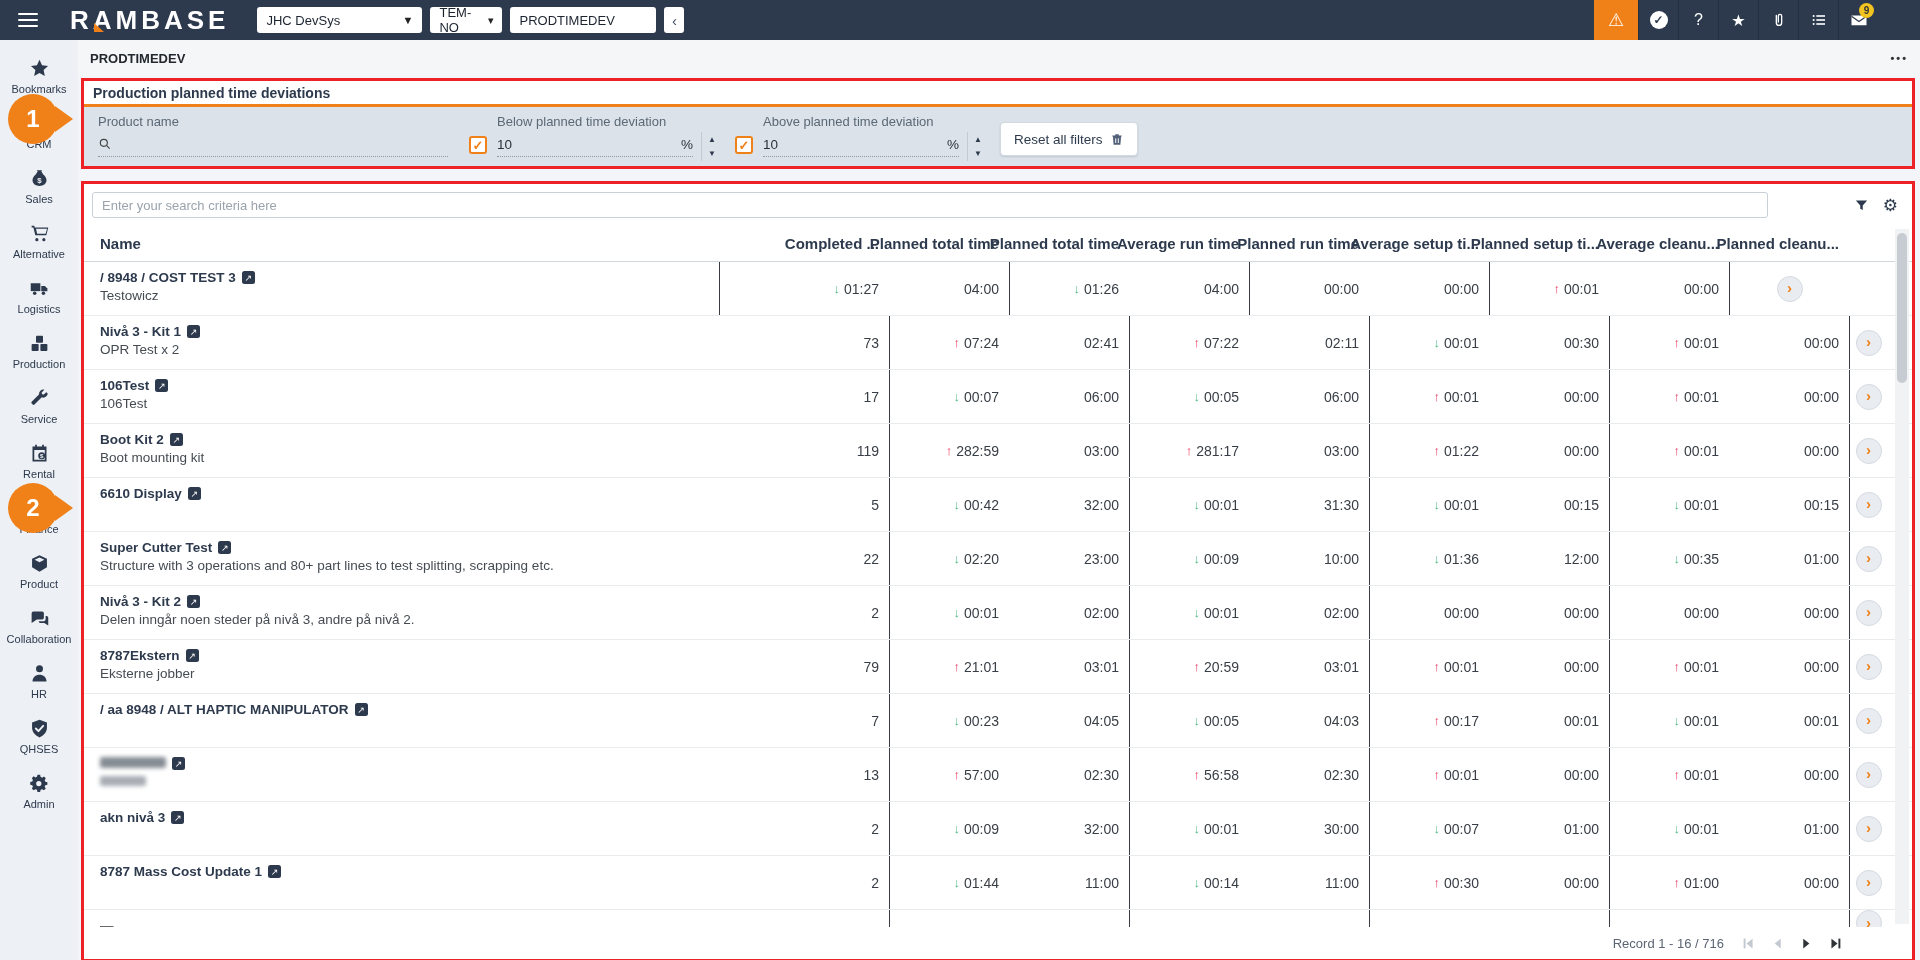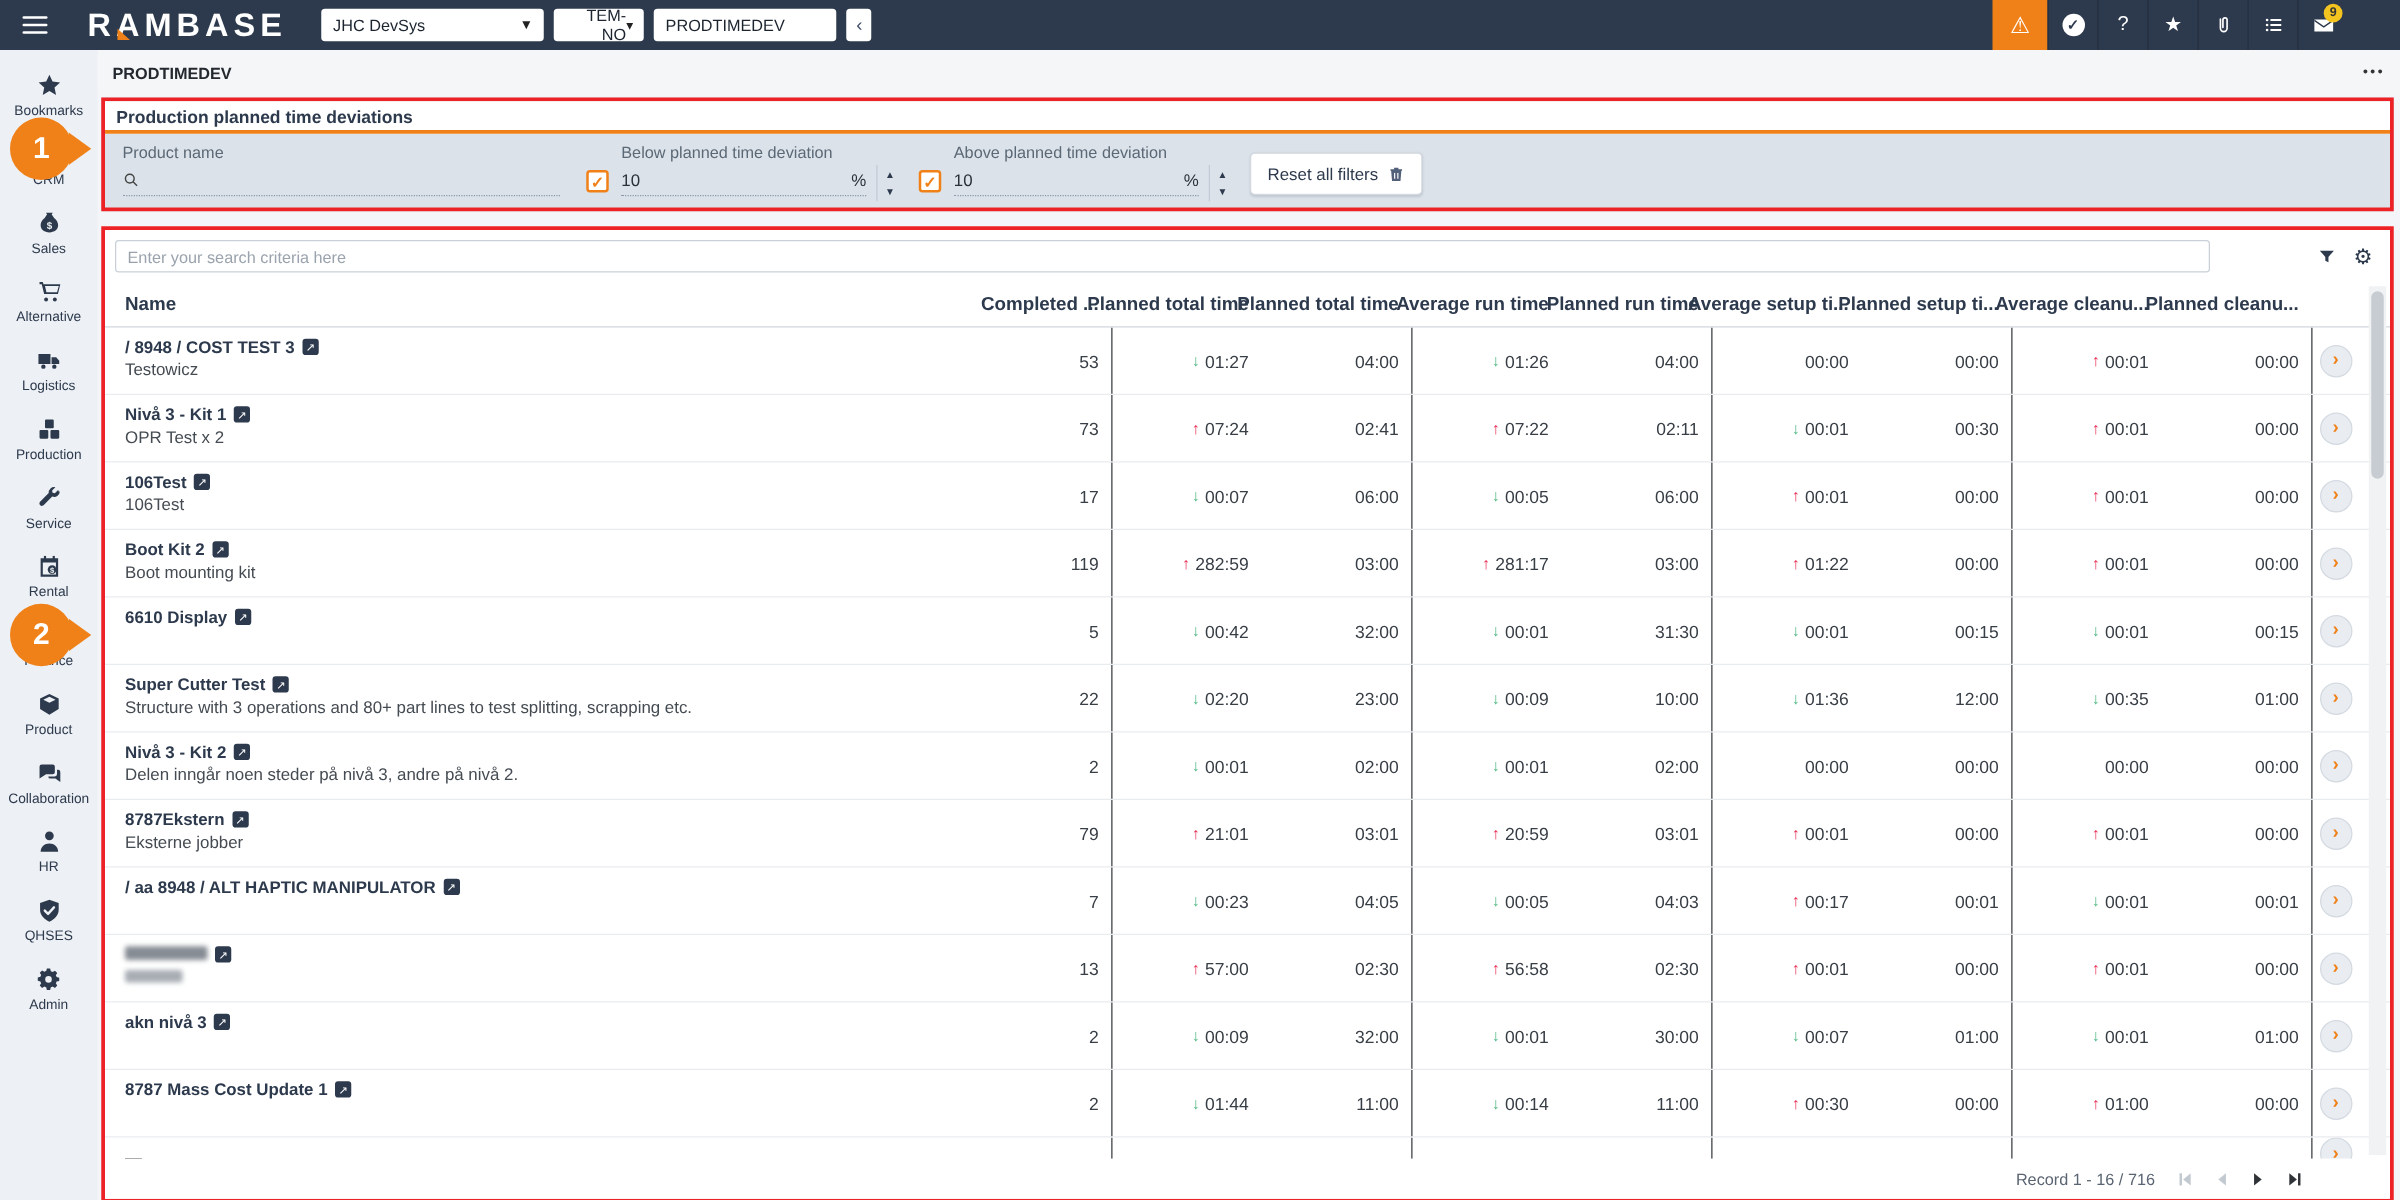--- a/index.html
+++ b/index.html
@@ -1,31 +1,31 @@
 <!DOCTYPE html>
 <html style="--topbar-bg: #2d3a4d; --navy: #2d3a4d; --accent-orange: #f08119; --annotation-red: #ec2227; --panel-bg: #dbe2ea; --sidebar-bg: #edf0f4; --page-bg: #f3f5f8; --green: #4fb883; --red-value: #ea3458;"><head>
 <meta charset="utf-8">
 <style>
   * { margin:0; padding:0; box-sizing:border-box; }
   html,body { width:1920px; height:960px; overflow:hidden;
     font-family:"Liberation Sans", sans-serif; background:var(--page-bg,#f3f5f8); }
 
   
   .topbar { position:absolute; top:0; left:0; width:1920px; height:40px;
-    background:var(--topbar-bg,#2d3a4d); display:flex; align-items:center; z-index:50;text-align:right; }
+    background:var(--topbar-bg,#2d3a4d); display:flex; align-items:center; z-index:50; }
   .hamburger { width:56px; height:40px; display:flex; flex-direction:column; justify-content:center;
     align-items:center; gap:4px; cursor:pointer; }
   .hamburger span { width:20px; height:2px; background:#fff; border-radius:1px; }
   .logo { color:#fff; font-size:26px; font-weight:800; letter-spacing:4px; margin:0 28px 0 14px; }
   .logo .logo-a { position:relative; }
   .logo .logo-a::after { content:""; position:absolute; left:1px; bottom:3px; width:0; height:0;
     border-bottom:9px solid var(--accent-orange,#f08119); border-right:10px solid transparent; }
   .tb-select, .tb-input, .tb-back { background:#fff; height:26px; border-radius:3px; margin-right:8px;
     display:flex; align-items:center; padding:0 9px; font-size:13px; color:#1c2430; cursor:pointer; }
-  .tb-select { width:178px; justify-content:space-between; }
+  .tb-select { width:165px; justify-content:space-between; }
   .tb-select.small { width:72px; }
   .tb-select .caret { font-size:11px; color:#222; }
   .tb-input { width:146px; cursor:text; }
   .tb-back { width:20px; padding:0; justify-content:center; font-size:15px; color:#44506a; }
   .tb-icons { margin-left:auto; display:flex; align-items:stretch; height:40px; }
   .tb-ic { width:40px; display:flex; align-items:center; justify-content:center; color:#fff;
     font-size:16px; border-left:1px solid #242f40; cursor:pointer; position:relative; }
   .tb-ic.alert { background:var(--accent-orange,#f08119); border-left:none; width:44px; font-size:18px; }
   .tb-ic .seal { width:18px; height:18px; border-radius:50%; background:#fff; color:#2d3a4d;
     font-size:12px; font-weight:bold; display:flex; align-items:center; justify-content:center; }
@@ -427,21 +427,20 @@
 
     <div class="tbody">
         <div class="trow">
     <div class="cell name-cell">
       <div class="nline">
         <span class="rname">/ 8948 / COST TEST 3</span>
         <span class="open-icon">↗</span>
       </div>
       <div class="rdesc">Testowicz</div>
     </div>
-    <div class="cell num">53</div>
     <div class="cell num sep">
             <span class="arr down">↓</span>
             <span>01:27</span>
           </div>
     <div class="cell num">
             <span>04:00</span>
           </div>
     <div class="cell num sep">
             <span class="arr down">↓</span>
             <span>01:26</span>

